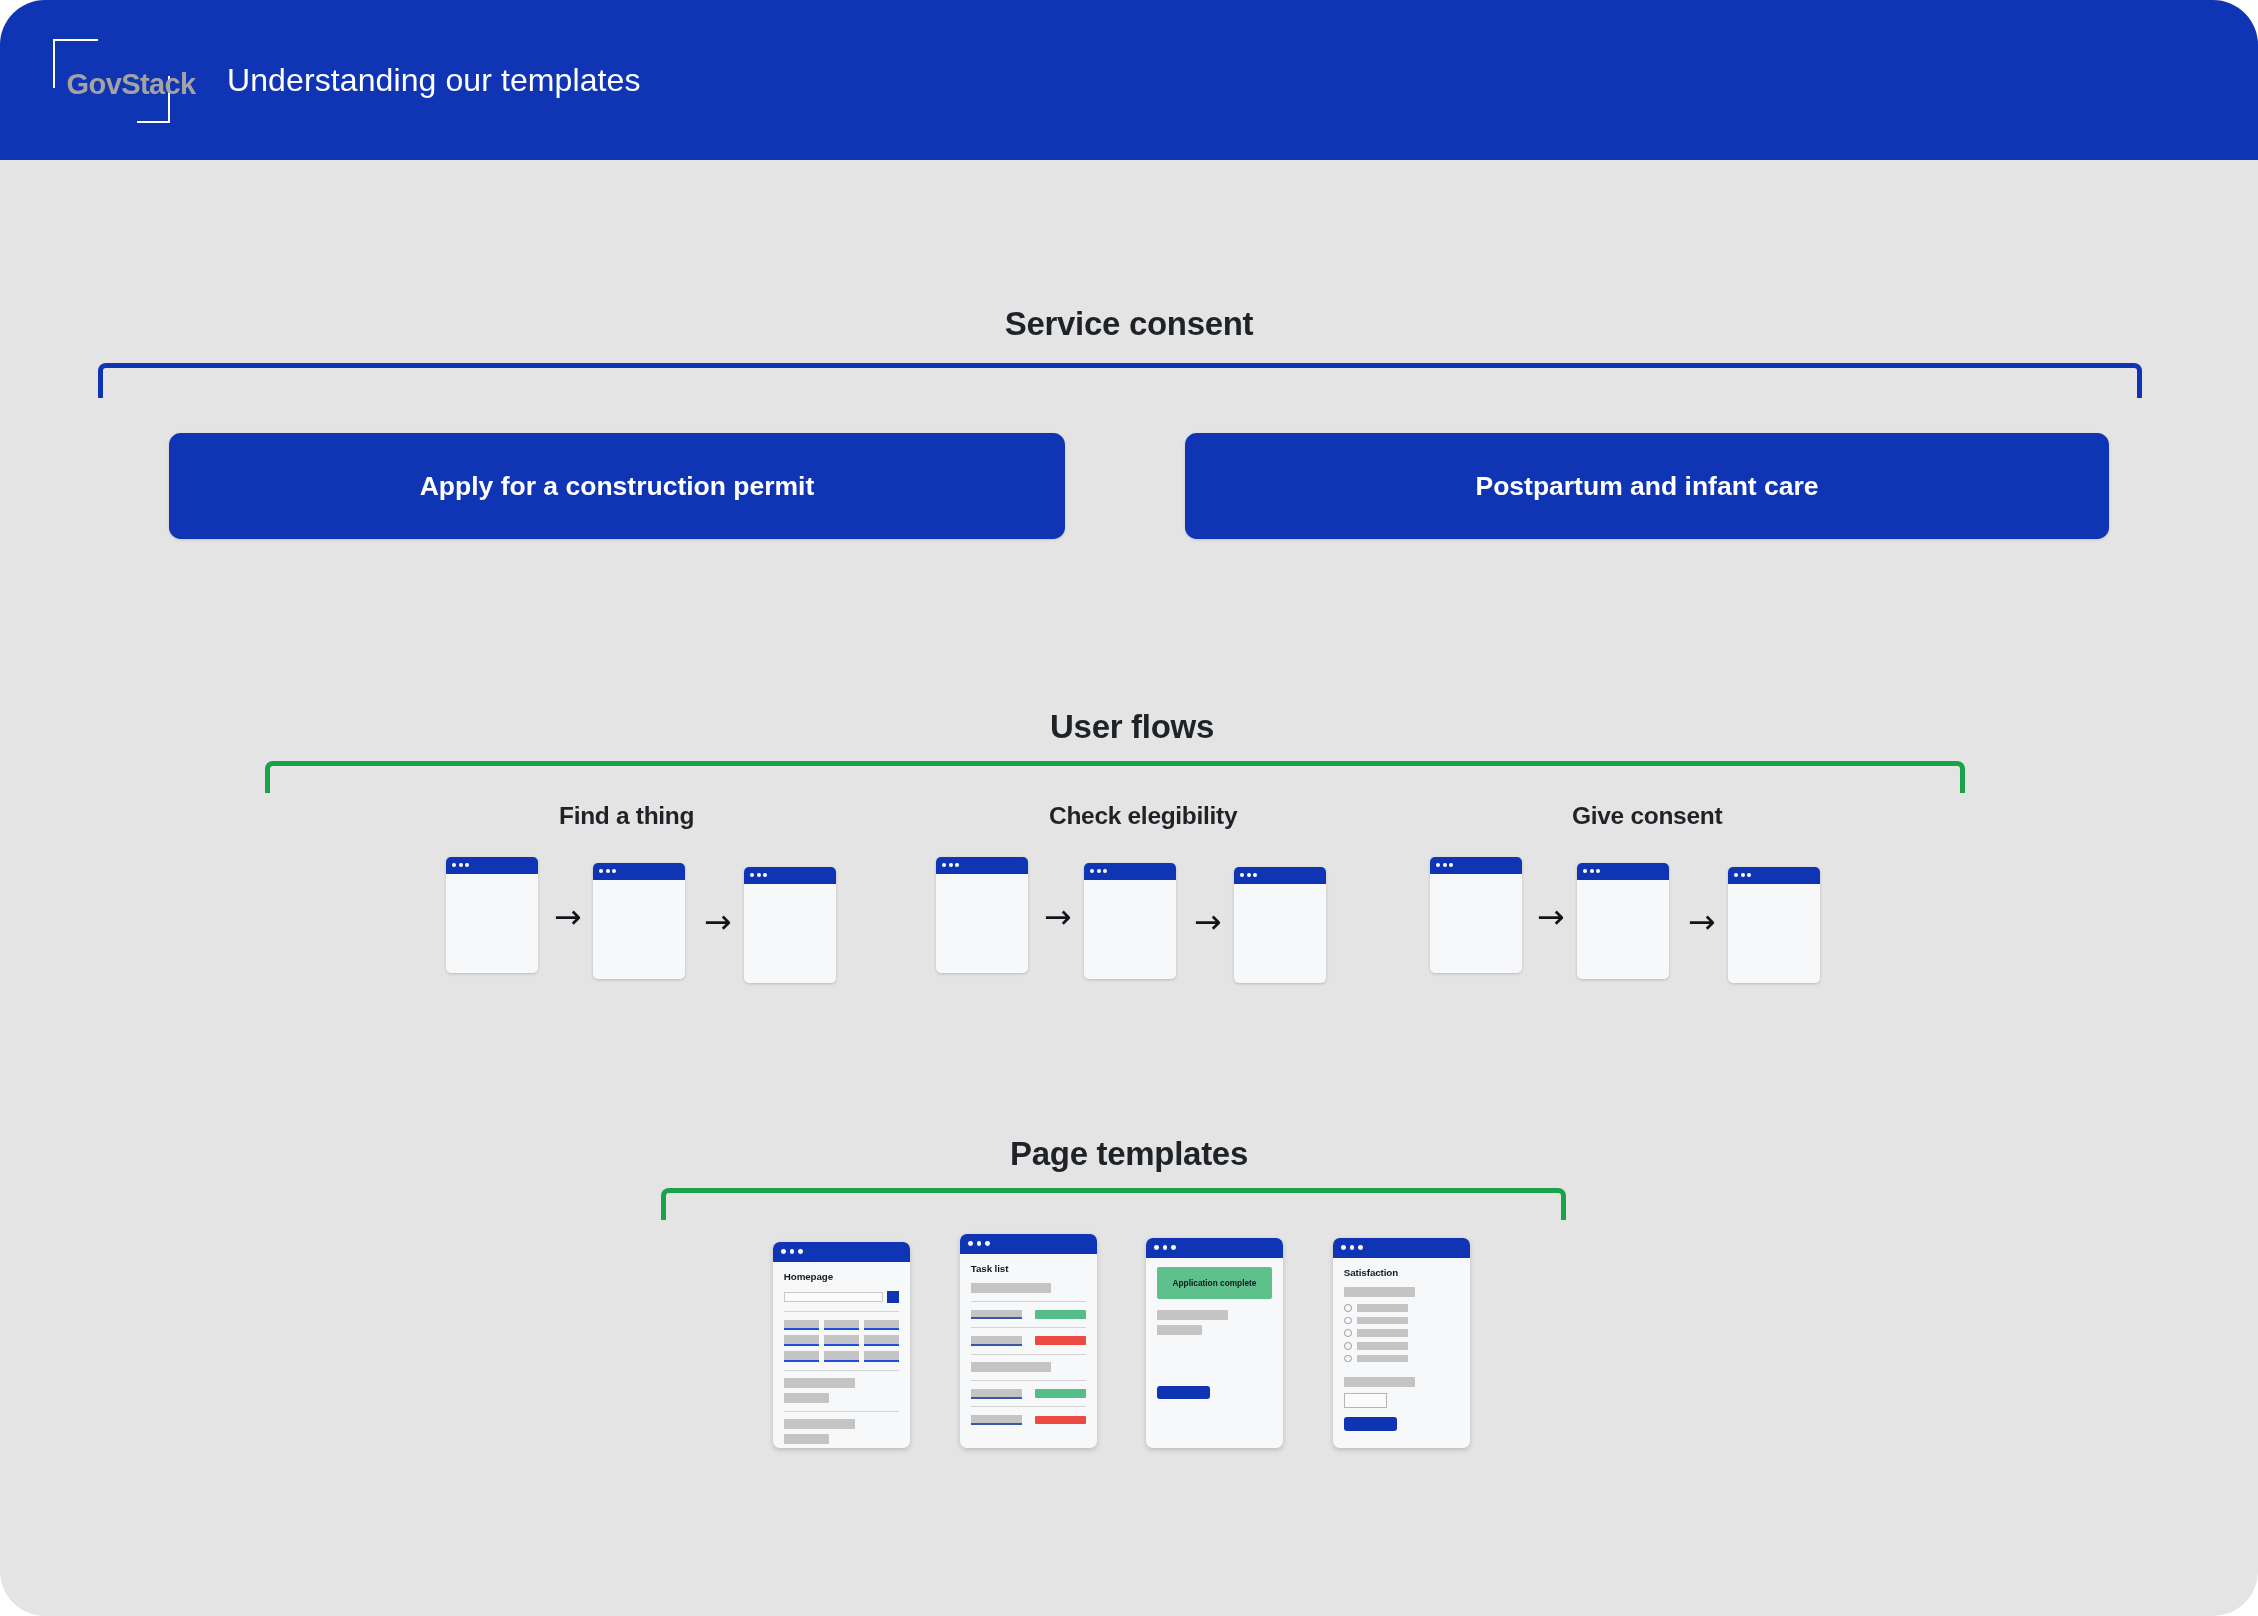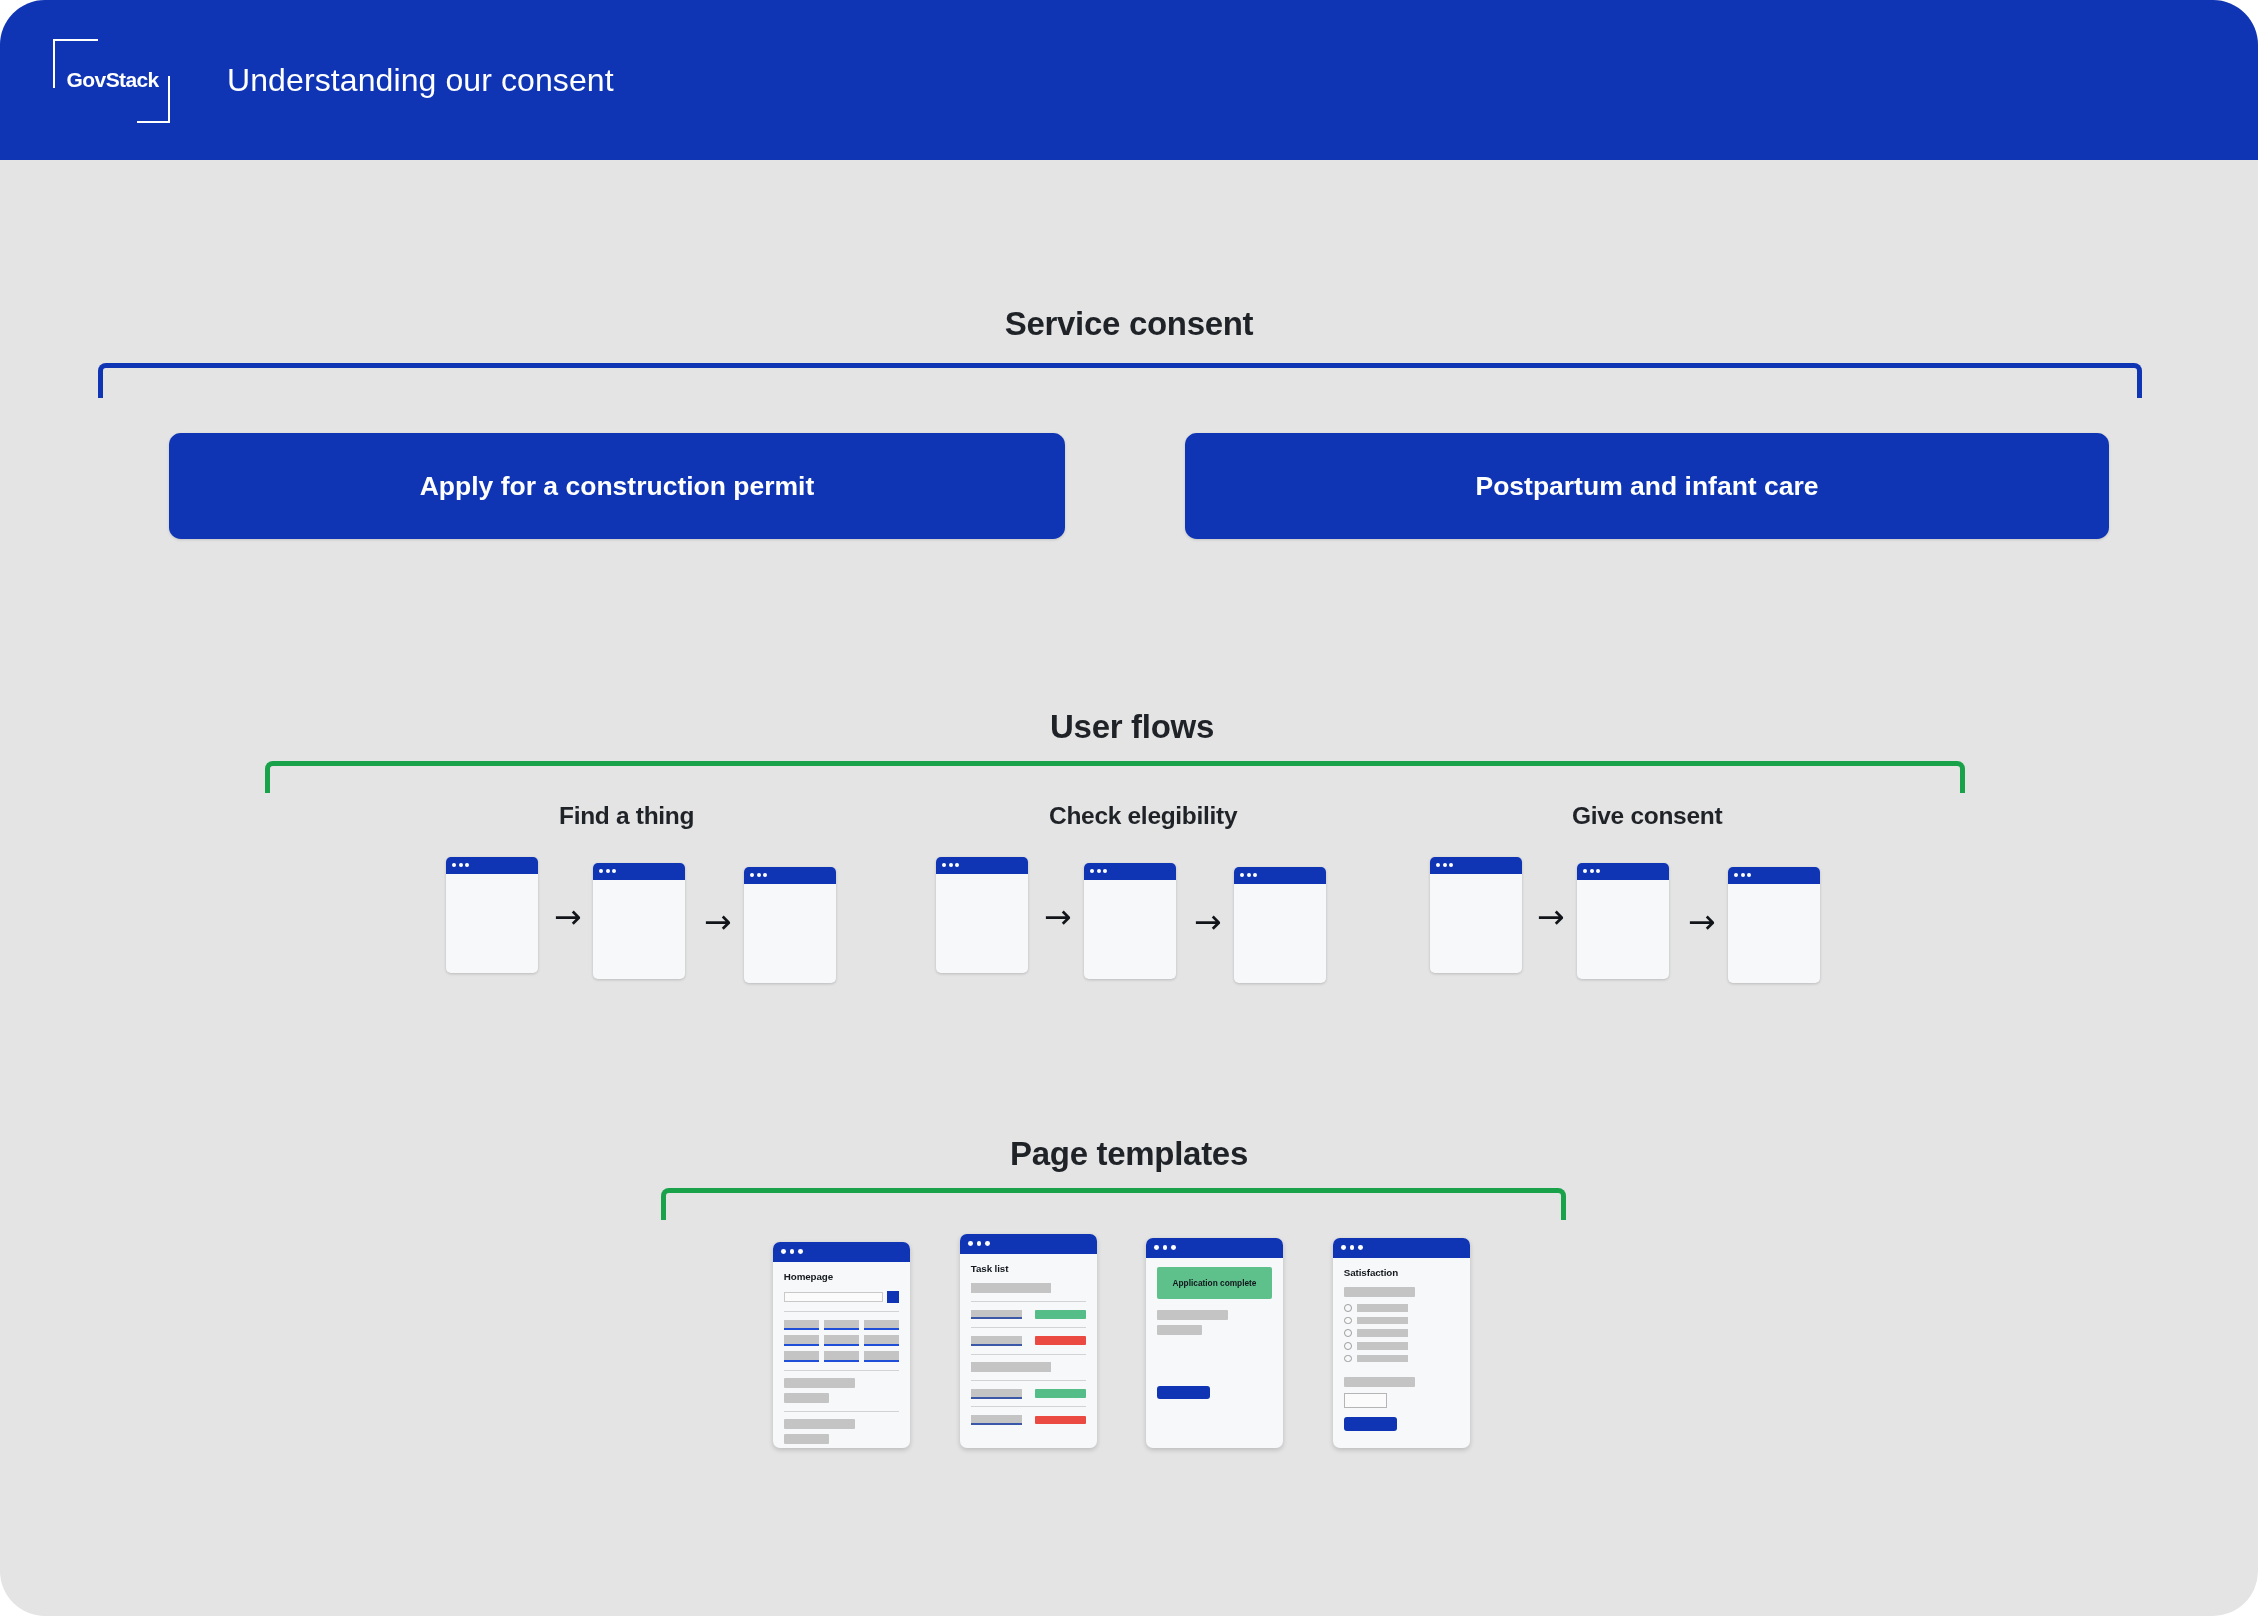--- a/index.html
+++ b/index.html
@@ -36,22 +36,22 @@
     border-top: 2.9px solid #ffffff;
   }
   .logo-br-br {
     position: absolute; right: 9.8px; bottom: 3.9px;
     width: 33px; height: 47px;
     border-right: 2.9px solid #ffffff;
     border-bottom: 2.9px solid #ffffff;
   }
   .logo-text {
     position: absolute; left: 21.6px; top: 35px;
-    color: #ffffff;
-    font-size: 21px; font-weight: 700;
+    color: #a3a3a3;
+    font-size: 29px; font-weight: 700;
     letter-spacing: -0.6px;
     white-space: nowrap;
   }
   .header-title {
     margin-left: 47px;
     color: #ffffff;
     font-size: 32px;
     font-weight: 400;
     letter-spacing: 0.1px;
   }
@@ -192,21 +192,21 @@
 <body>
 
 <div class="page">
 
   <div class="header">
     <div class="logo-wrap">
       <div class="logo-br-tl"></div>
       <div class="logo-br-br"></div>
       <div class="logo-text">GovStack</div>
     </div>
-    <div class="header-title">Understanding our consent</div>
+    <div class="header-title">Understanding our templates</div>
   </div>
 
   <div class="section-title" style="left:0; right:0; top:305px;">Service consent</div>
   <div class="bracket" style="left:98px; top:363px; width:2044px; height:35px;
               border-top-width:5.9px; border-left-width:5.9px; border-right-width:5.9px; border-color:#0f35b5;"></div>
 
   <div class="svc-btn" style="left:169px; top:433px; width:896px; height:106px;">
     <span>Apply for a construction permit</span>
   </div>
   <div class="svc-btn" style="left:1185px; top:433px; width:924px; height:106px;">

